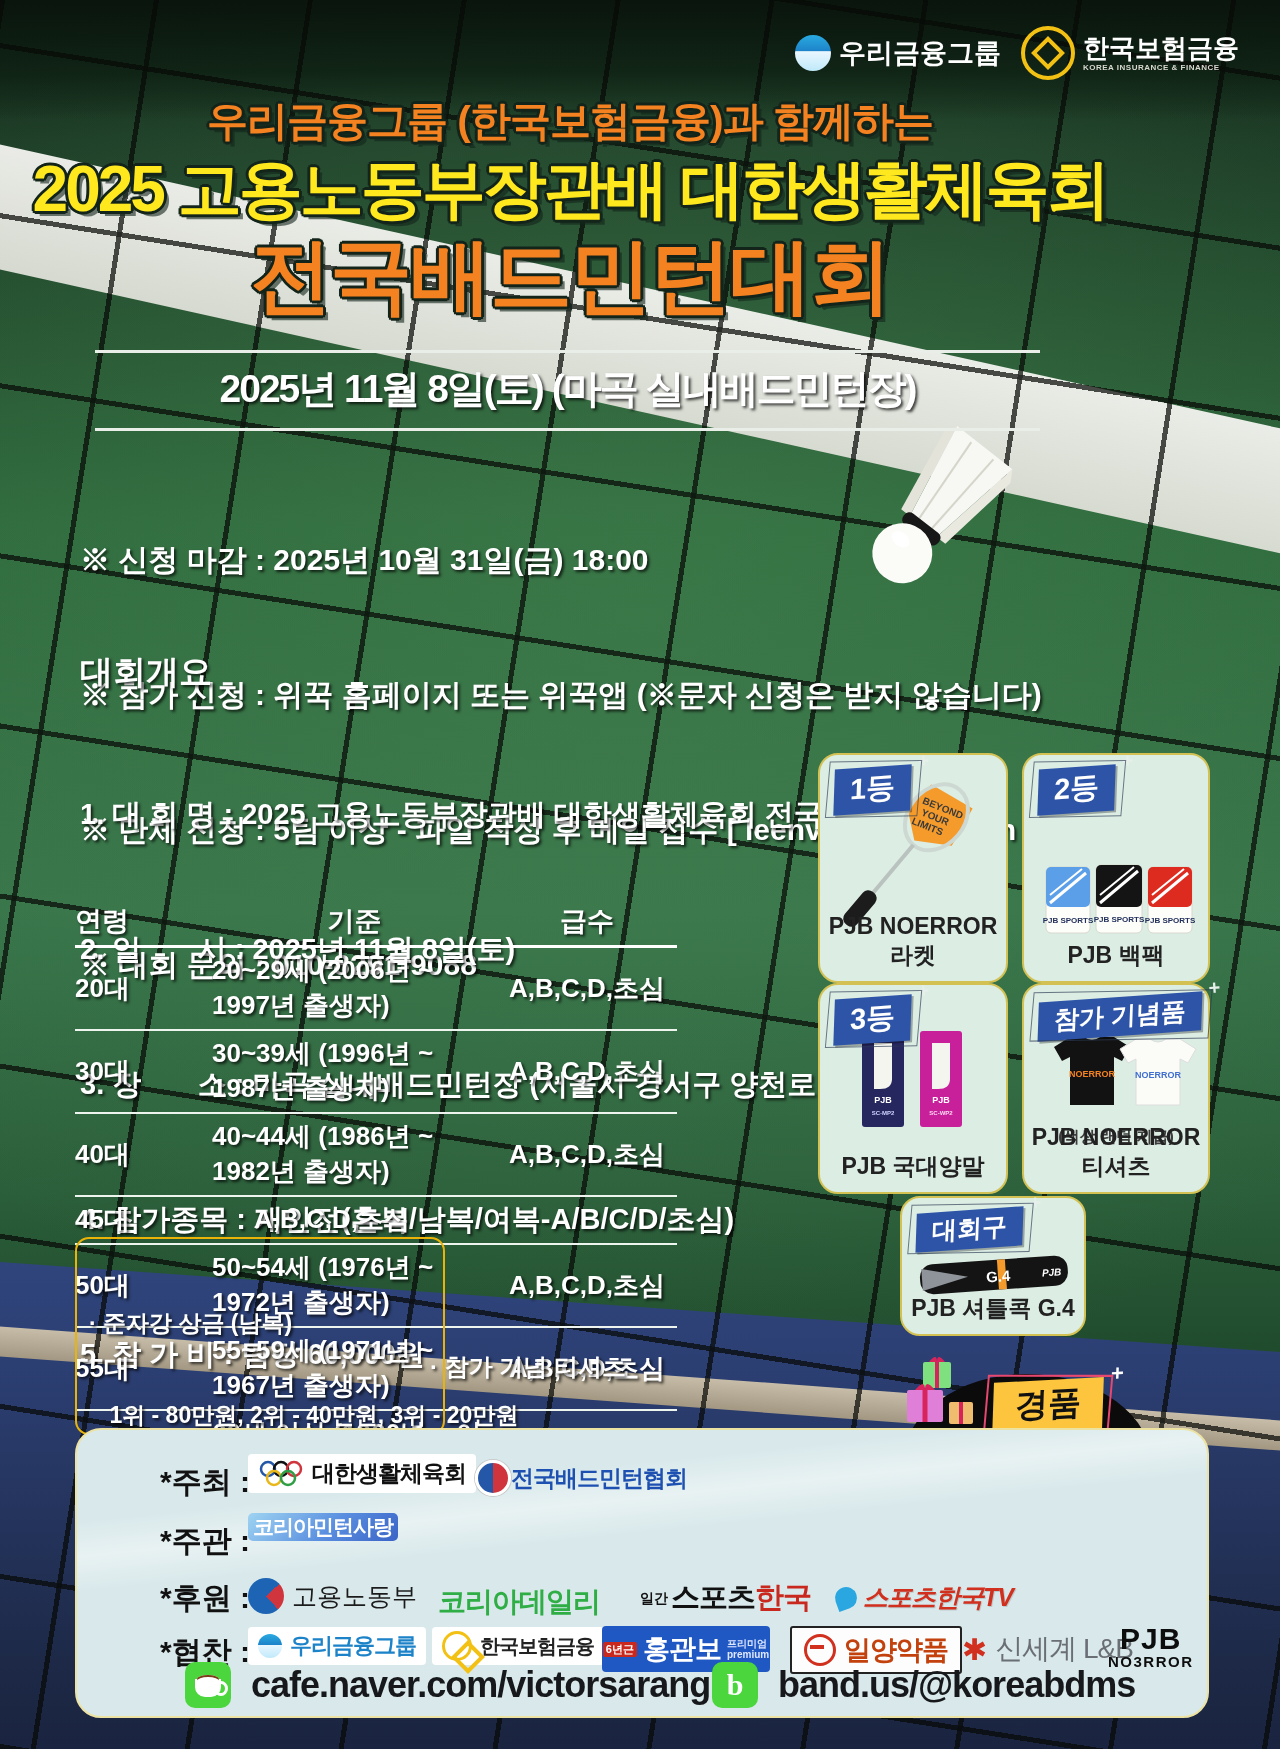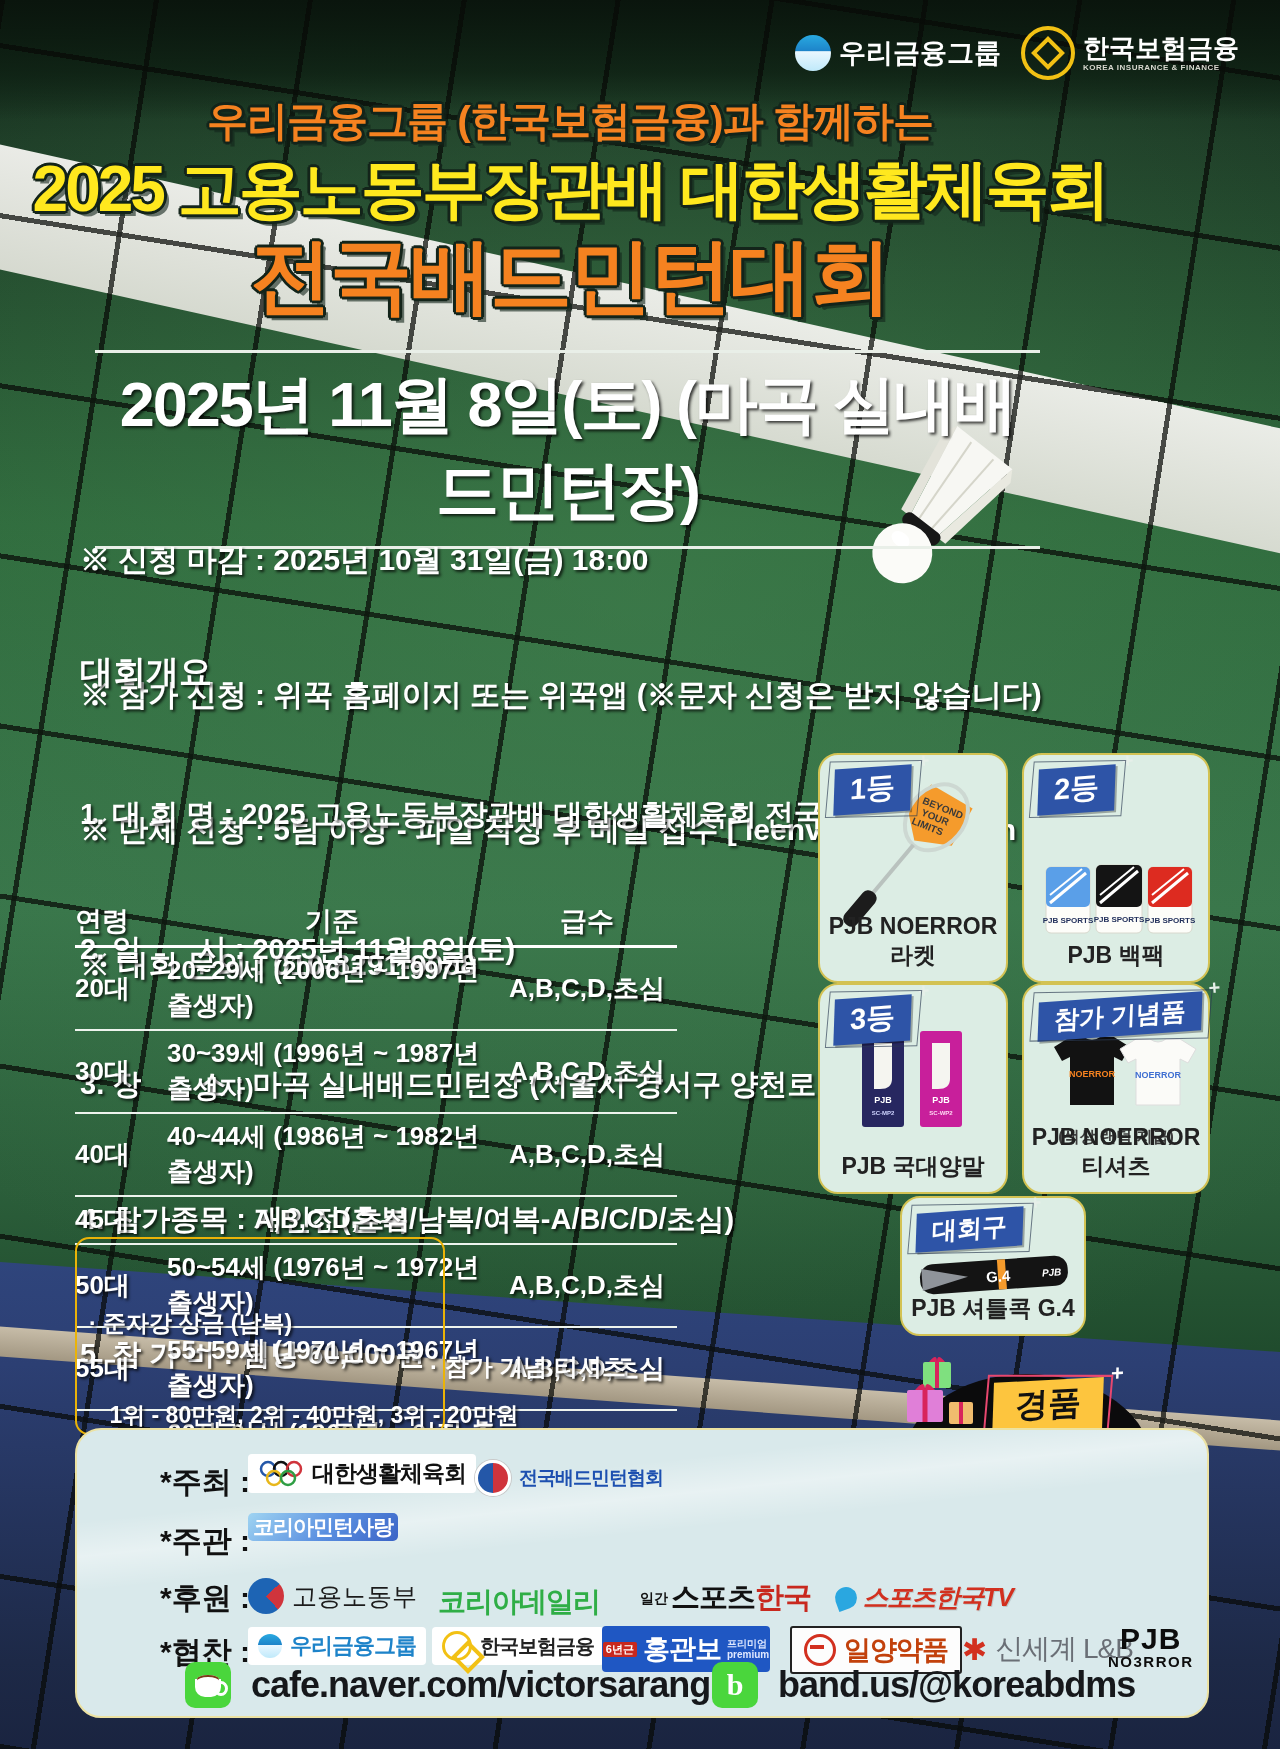--- a/index.html
+++ b/index.html
@@ -40,30 +40,30 @@
     background:linear-gradient(180deg,#29aae1 0%,#1d83c9 45%,#eaf7ff 46%,#bfe9fa 100%);}
   .woori-txt{font-size:27px;color:#fff;margin-left:8px;}
   .kif-ring{width:46px;height:46px;border-radius:50%;border:4px solid #f2c114;position:relative;}
   .kif-ring::before{content:"";position:absolute;left:11px;top:11px;width:16px;height:16px;
     border:4px solid #f2c114;transform:rotate(45deg);}
   .kif-txt{margin-left:8px;line-height:1;}
   .kif-name{font-size:26px;color:#fff;}
   .kif-sub{font-size:8px;color:#d8d8cf;letter-spacing:.5px;margin-top:3px;}
 
   .date-band{left:95px;top:350px;width:945px;border-top:3px solid #e9efe8;border-bottom:3px solid #e9efe8;
-    padding:9px 0 12px;text-align:center;font-size:63px;color:#fff;letter-spacing:-2px;}
+    padding:9px 0 12px;text-align:center;font-size:39px;color:#fff;letter-spacing:-2px;}
 
   .notices{left:80px;top:447px;font-size:30px;color:#fff;line-height:45px;white-space:pre;}
   .ov-head{left:80px;top:650px;font-size:33px;color:#fff;}
   .ov-items{left:80px;top:702px;font-size:29px;color:#fff;line-height:45px;white-space:pre;}
 
   .age-table{left:75px;top:898px;width:602px;color:#fff;}
   .age-row{display:grid;grid-template-columns:92px 330px 180px;align-items:center;
     border-bottom:2px solid #eef4ee;padding:5px 0 6px;font-size:26px;}
-  .age-row .c2{text-align:left;}
+  .age-row .c2{text-align:left;margin-left:45px;}
   .age-row .c3{text-align:center;}
   .age-head{font-size:27px;border-bottom:3px solid #fff;}
   .age-head .c2,.age-head .c3{text-align:center;}
   .age-foot{display:block;padding:6px 0 7px;font-size:26px;border-bottom:2px solid #eef4ee;}
 
   .prize-notes{left:75px;top:1237px;width:342px;height:178px;border:2px solid #eab308;border-radius:14px;
     padding:8px 12px;color:#fff;font-size:23px;line-height:30.5px;white-space:pre;}
   .pn-indent{padding-left:14px;}
   .tshirt-notes{left:430px;top:1282px;color:#fff;font-size:24px;line-height:34px;white-space:pre;}
 
@@ -95,21 +95,21 @@
   
   .footer{left:75px;top:1428px;width:1130px;height:286px;background:#d9e9eb;border:2px solid #ece2a2;border-radius:26px;overflow:hidden;}
   .footer::before{content:"";position:absolute;left:-60px;top:30px;width:1300px;height:70px;
     background:linear-gradient(180deg,transparent,#ffffff66,transparent);transform:rotate(-6deg);}
   .frow-label{position:absolute;font-size:30px;color:#111;}
   .logo-box{position:absolute;display:flex;align-items:center;background:#fff;border-radius:4px;padding:4px 10px;gap:8px;}
   .kspo-txt{font-size:23px;color:#111;letter-spacing:-1px;}
   .ring-svg{display:block;}
   .bdmt-circle{width:30px;height:30px;border-radius:50%;background:conic-gradient(#d0343c 0 50%,#2457a8 50% 100%);
     border:3px solid #fff;box-shadow:0 0 0 1px #c9c9c9;}
-  .bdmt-txt{font-size:19px;color:#1d50b0;letter-spacing:-1px;margin-left:8px;}
+  .bdmt-txt{font-size:23px;color:#1d50b0;letter-spacing:-1px;margin-left:0;}
   .minton-banner{position:absolute;width:150px;height:28px;border-radius:5px;
     background:linear-gradient(135deg,#9fd4f2 0%,#5a8fe0 55%,#3a63c6 100%);
     display:flex;align-items:center;justify-content:center;color:#fff;font-size:21px;letter-spacing:-1px;}
   .moel{position:absolute;display:flex;align-items:center;gap:8px;}
   .moel-circle{width:36px;height:36px;border-radius:50%;
     background:conic-gradient(from 210deg,#1d64b4 0 55%,#d0343c 55% 80%,#1d64b4 80% 100%);}
   .moel-txt{font-size:25px;color:#1b1b1b;font-weight:normal;}
   .kdaily{position:absolute;font-size:28px;color:#2fae46;letter-spacing:-1px;}
   .ilgan-wrap{position:absolute;display:flex;align-items:center;}
   .ilgan{font-size:14px;color:#111;line-height:14px;margin-right:3px;}

